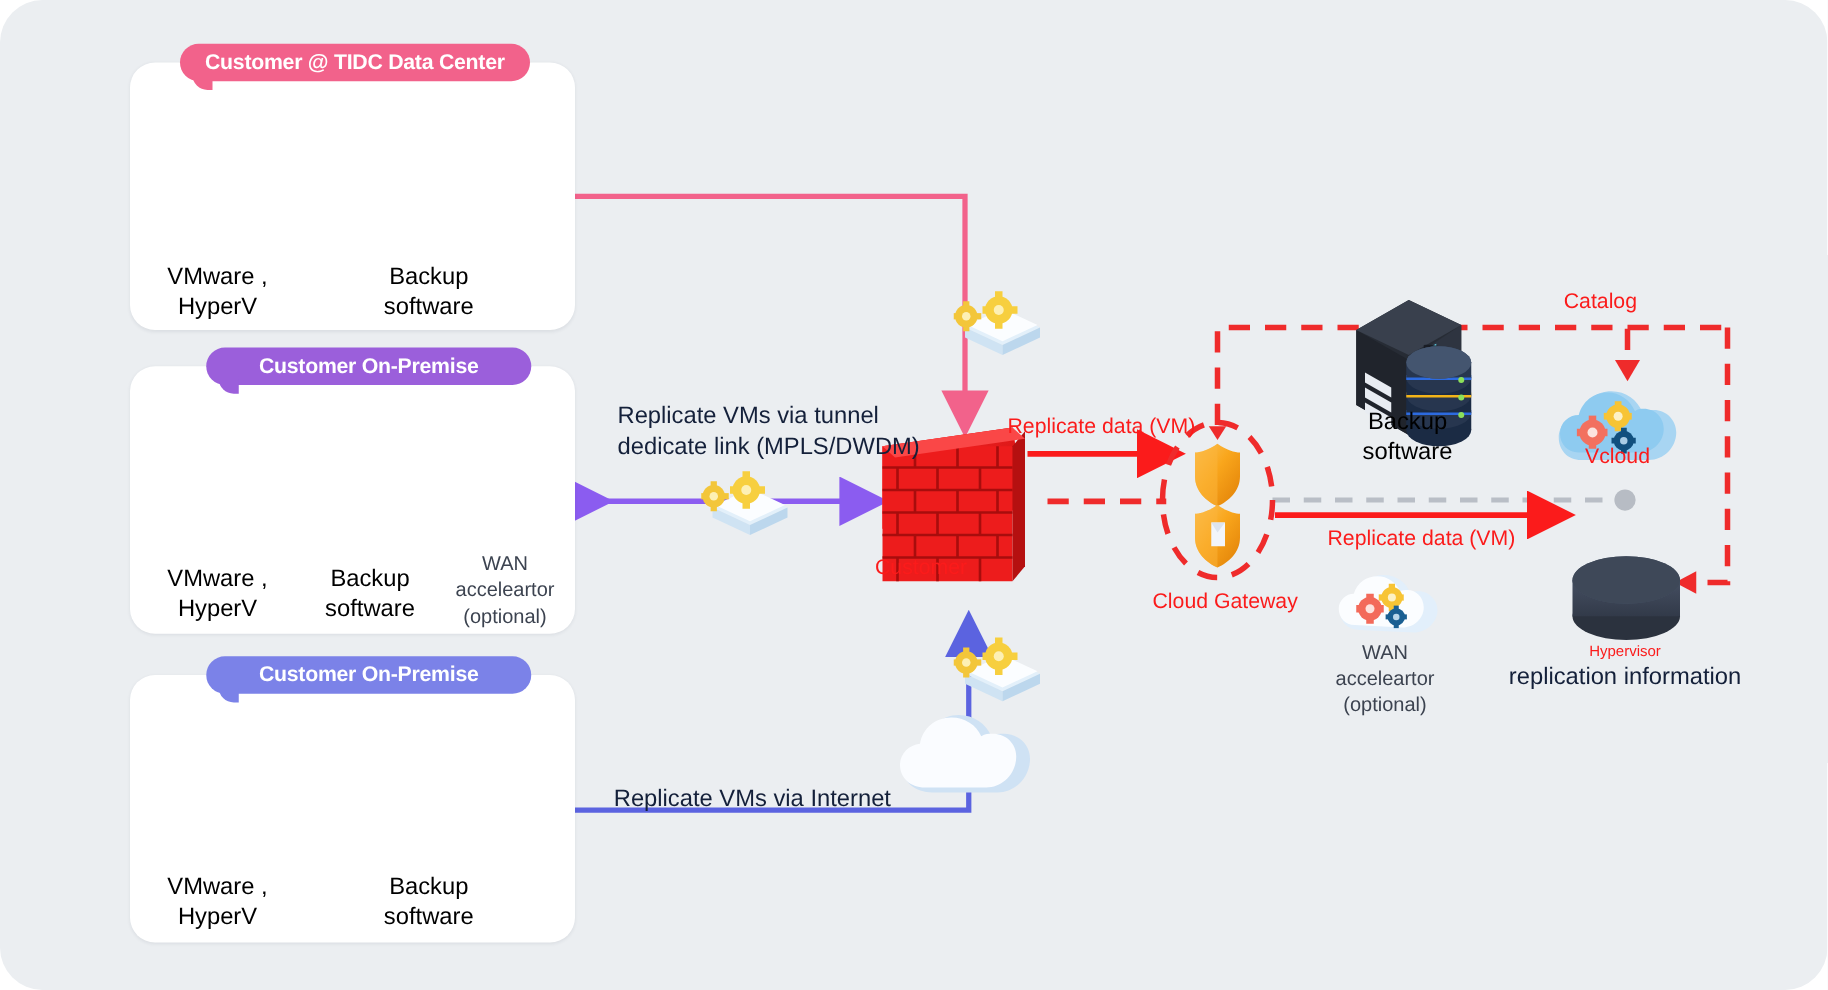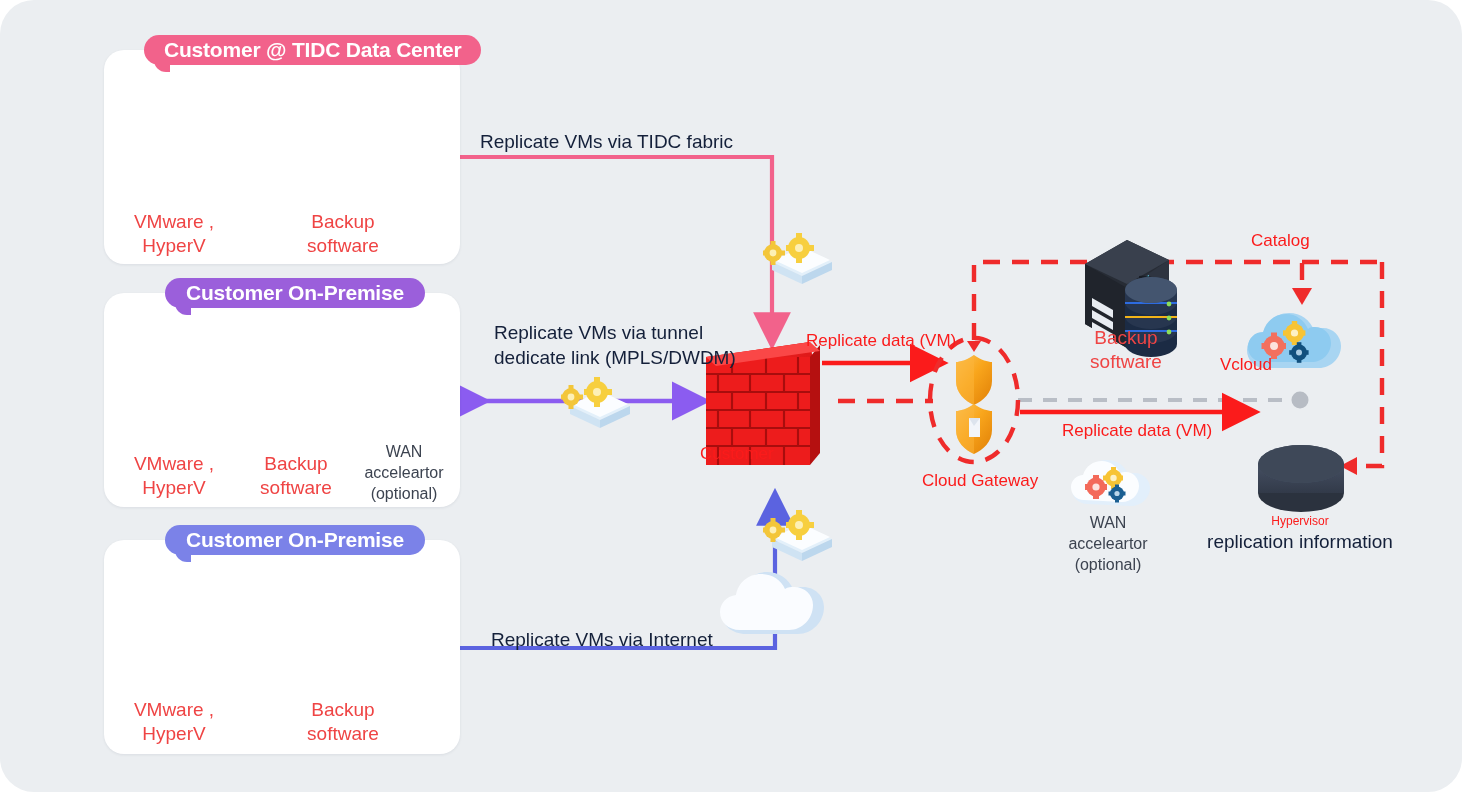--- a/index.html
+++ b/index.html
@@ -4,24 +4,24 @@
 <title>Replication Architecture Diagram</title>
 <style>
   html,body{margin:0;padding:0;background:#ffffff;}
   body{font-family:"Liberation Sans","DejaVu Sans",sans-serif;}
   #stage{position:relative;width:1462px;height:792px;background:#ffffff;overflow:hidden;}
   #canvas{position:absolute;left:0;top:0;width:1462px;height:792px;background:#ebeef1;border-radius:34px;}
   #svgmain{position:absolute;left:0;top:0;width:1462px;height:792px;}
 
   .panel{position:absolute;background:#ffffff;border-radius:20px;box-shadow:0 1px 3px rgba(30,40,60,.08);}
   .badge{position:absolute;height:30px;border-radius:15px;display:flex;align-items:center;justify-content:center;
-         color:#fff;font-weight:bold;font-size:21px;letter-spacing:-0.2px;padding:0 20px;box-sizing:border-box;white-space:nowrap;}
+         color:#fff;font-weight:bold;font-size:17px;letter-spacing:-0.2px;padding:0 20px;box-sizing:border-box;white-space:nowrap;}
   .badge .tail{position:absolute;left:10px;bottom:-7px;width:16px;height:14px;border-bottom-left-radius:12px;}
 
-  .cap{position:absolute;text-align:center;color:#ef4444;font-size:19px;line-height:1.2;white-space:nowrap;}
+  .cap{position:absolute;text-align:center;color:#000000;font-size:19px;line-height:1.2;white-space:nowrap;}
   .cap.two{line-height:1.25;}
   .lbl{position:absolute;color:#14203a;font-size:19px;line-height:1.3;white-space:nowrap;}
   .rlbl{position:absolute;color:#fb1b1b;font-size:17px;line-height:1.25;white-space:nowrap;}
   .gcap{position:absolute;text-align:center;color:#3c4350;font-size:16px;line-height:1.32;white-space:nowrap;}
   .hyp{position:absolute;text-align:center;line-height:1.3;white-space:nowrap;}
   .hyp .t1{color:#fb1b1b;font-size:12px;}
   .hyp .t2{color:#14203a;font-size:19px;}
 </style>
 </head>
 <body>
@@ -710,21 +710,20 @@
 
   <div class="cap two" style="left:96px;top:698px;width:156px;">
     <div>VMware ,</div>
     <div>HyperV</div>
   </div>
   <div class="cap two" style="left:265px;top:698px;width:156px;">
     <div>Backup</div>
     <div>software</div>
   </div>
 
-  <div class="lbl" style="left:480px;top:130px;">Replicate VMs via TIDC fabric</div>
 
   <div class="lbl" style="left:494px;top:321px;width:200px;">
     <div>Replicate VMs via tunnel</div>
     <div>dedicate link (MPLS/DWDM)</div>
   </div>
 
   <div class="lbl" style="left:491px;top:592px;margin-top:36px;">Replicate VMs via Internet</div>
 
   <div class="rlbl" style="left:700px;top:443px;">Customer</div>
 
@@ -732,21 +731,21 @@
 
   <div class="rlbl" style="left:922px;top:470px;">Cloud Gateway</div>
 
   <div class="rlbl" style="left:1203px;top:230px;margin-left:48px;">Catalog</div>
 
   <div class="cap two" style="left:1050px;top:326px;width:152px;">
     <div>Backup</div>
     <div>software</div>
   </div>
 
-  <div class="rlbl" style="left:1220px;top:354px;">Vcloud</div>
+  <div class="rlbl" style="left:1268px;top:354px;">Vcloud</div>
 
   <div class="rlbl" style="left:1062px;top:420px;">Replicate data (VM)</div>
 
   <div class="gcap" style="left:1033px;top:512px;width:150px;">
     <div>WAN</div>
     <div>acceleartor</div>
     <div>(optional)</div>
   </div>
 
   <div class="hyp" style="left:1180px;top:514px;width:240px;">

